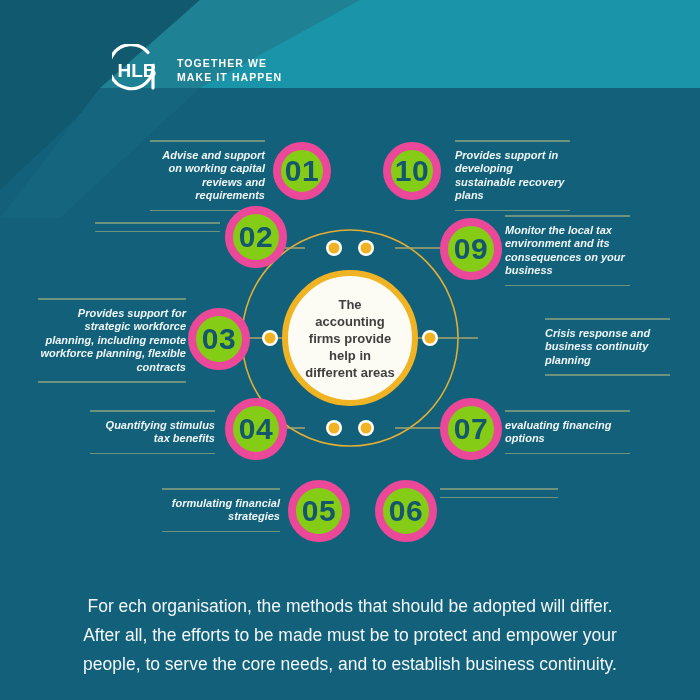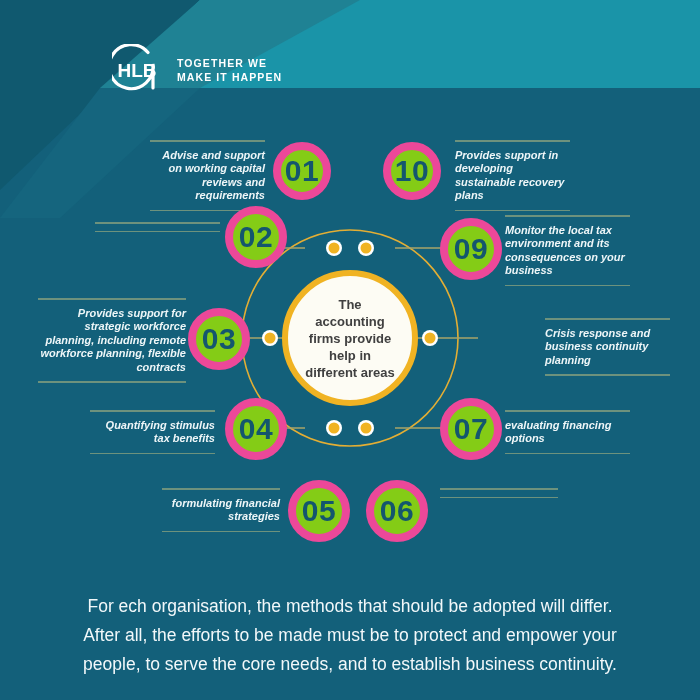--- a/index.html
+++ b/index.html
@@ -195,19 +195,19 @@
       <div class="rule top"></div>
       <div class="txt">formulating financial strategies</div>
       <div class="rule bot"></div>
     </div>
     <div class="num big" style="left:288px;top:370px;">05</div>
 
     <div class="item right" style="left:440px;top:378px;width:118px;">
       <div class="rule top"></div>
       <div class="rule bot"></div>
     </div>
-    <div class="num big" style="left:366px;top:370px;">06</div>
+    <div class="num big" style="left:375px;top:370px;">06</div>
 
   </div>
 
   <div class="caption">For ech organisation, the methods that should be adopted will differ. After all, the efforts to be made must be to protect and empower your people, to serve the core needs, and to establish business continuity.</div>
 
 </div>
 
 </body></html>

